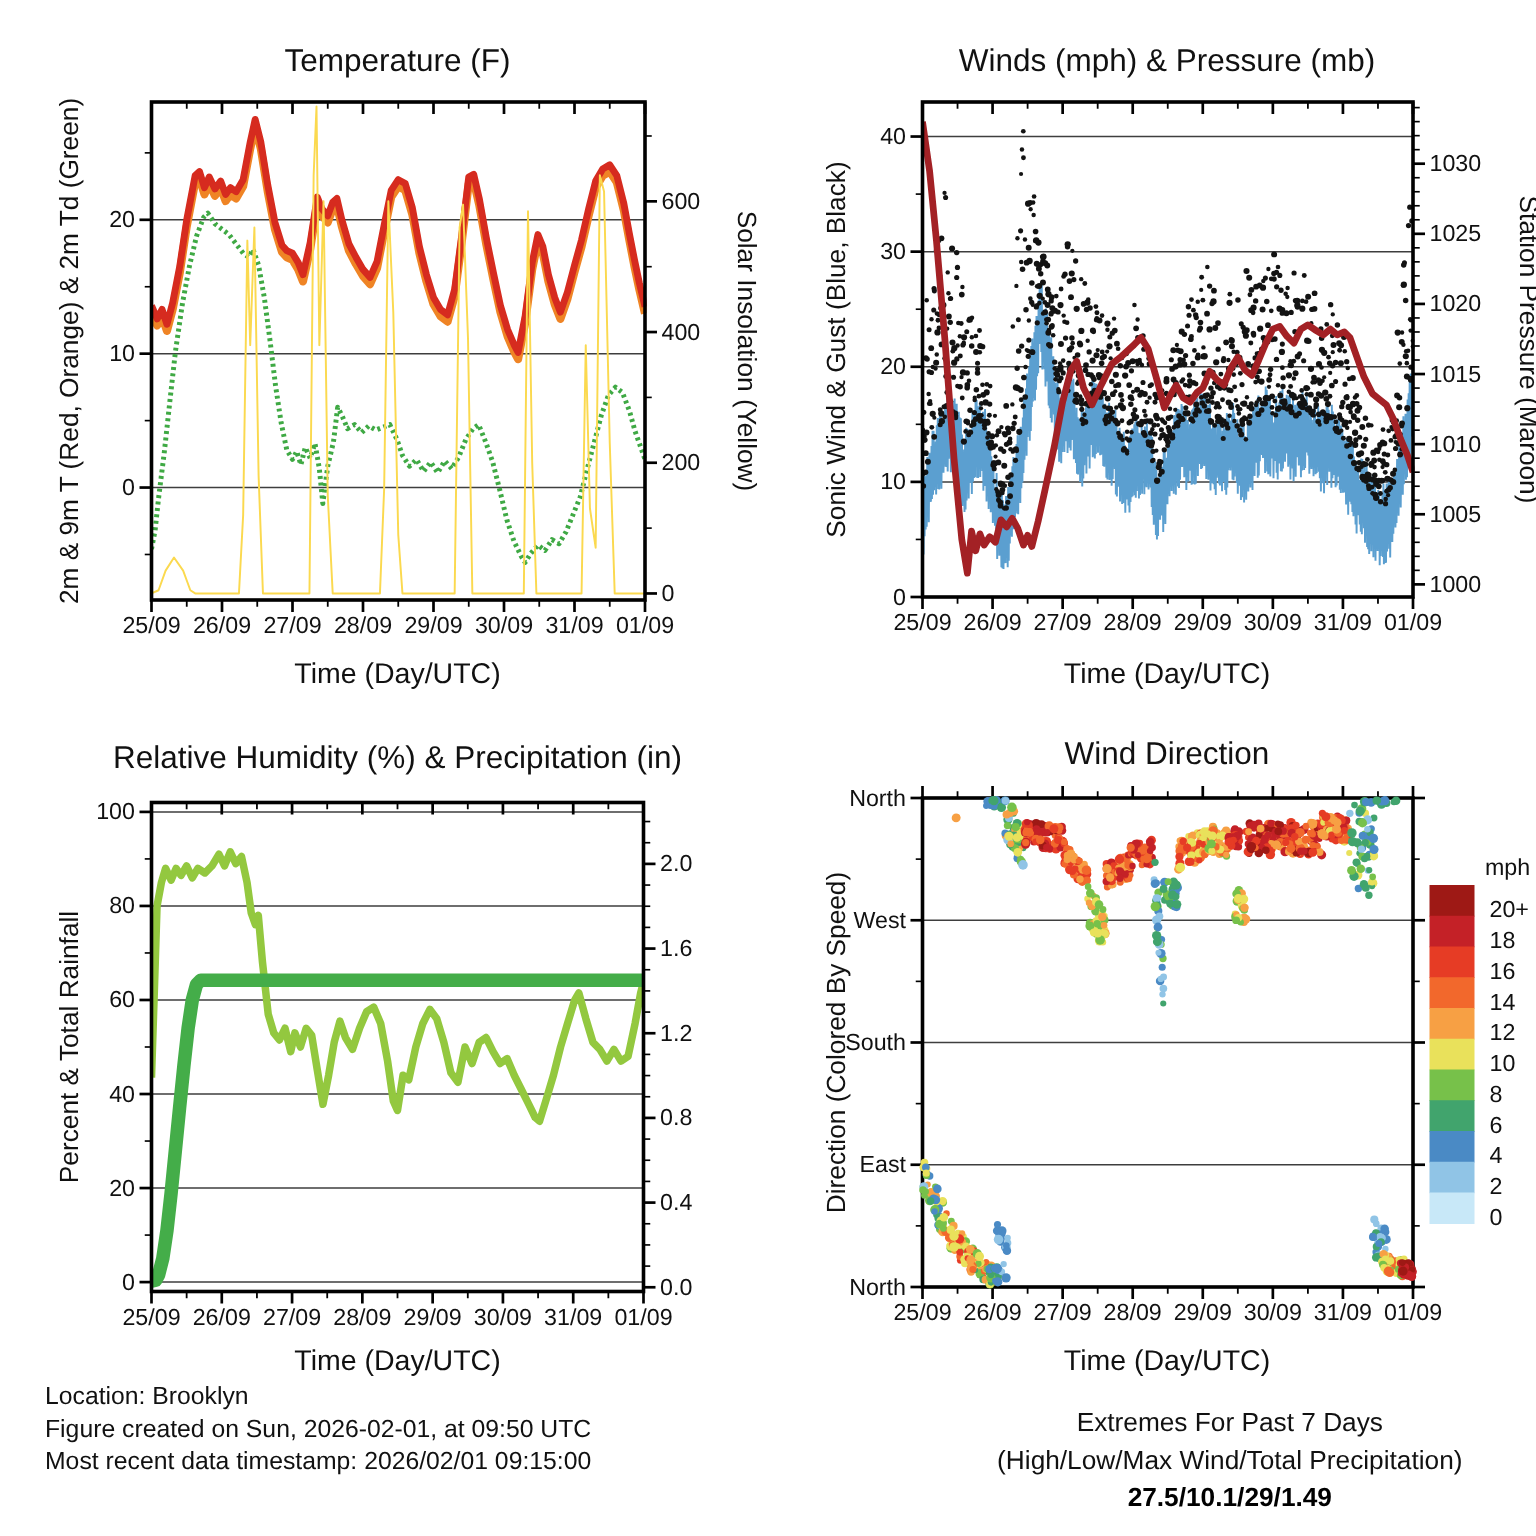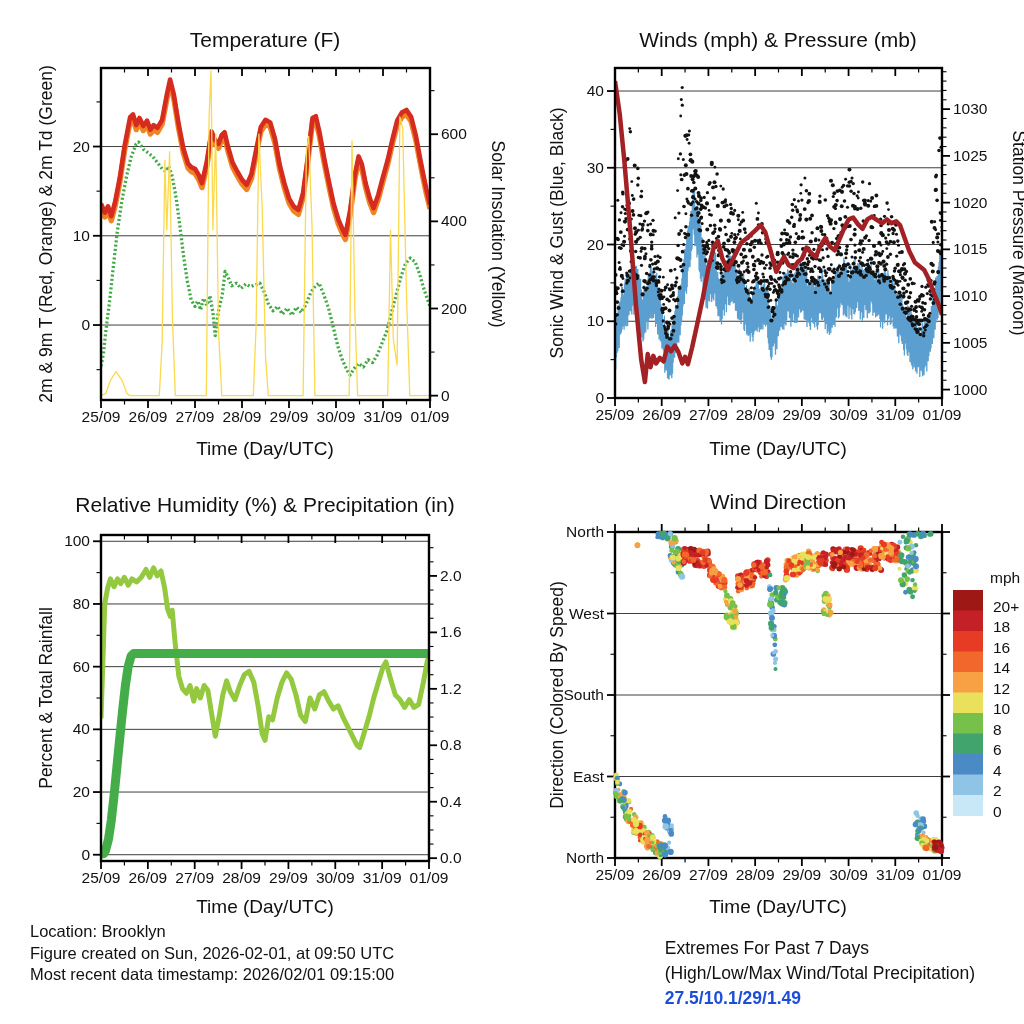--- a/index.html
+++ b/index.html
@@ -4,21 +4,21 @@
 <style>
   html,body{margin:0;padding:0;background:#ffffff;}
   .stage{position:relative;width:1024px;height:1024px;background:#ffffff;overflow:hidden;
          font-family:"Liberation Sans",sans-serif;}
   .stage svg{position:absolute;left:0;top:0;}
   svg text{font-family:"Liberation Sans",sans-serif;fill:#111;}
   .chart-title{font-size:21px;}
   .axis-label{font-size:17.5px;}
   .xaxis-label{font-size:19px;}
   .footer-block{position:absolute;left:30px;top:921px;font-size:16.5px;line-height:21.5px;color:#111;}
-  .extremes-block{position:absolute;right:49px;top:936px;text-align:left;font-size:17.5px;line-height:25px;color:#111;}
+  .extremes-block{position:absolute;right:49px;top:936px;text-align:center;font-size:17.5px;line-height:25px;color:#111;}
   .extremes-values{font-weight:700;}
 </style>
 </head>
 <body>
 
 <div class="stage">
   <svg id="plot-root" width="1024" height="1024" viewBox="0 0 1024 1024">
     <g id="chart-layers">
         <g>
           <line x1="101" x2="430" y1="325.0322580645161" y2="325.0322580645161" stroke="#3e3e3e" stroke-width="1"></line>
@@ -2787,15 +2787,15 @@
 
   <div class="footer-block">
     <div>Location: Brooklyn</div>
     <div>Figure created on Sun, 2026-02-01, at 09:50 UTC</div>
     <div>Most recent data timestamp: 2026/02/01 09:15:00</div>
   </div>
 
   <div class="extremes-block">
     <div>Extremes For Past 7 Days</div>
     <div>(High/Low/Max Wind/Total Precipitation)</div>
-    <div class="extremes-values" id="extremes-values" style="color: #1d4ed8;">27.5/10.1/29/1.49</div>
+    <div class="extremes-values" id="extremes-values" style="color: #000000;">27.5/10.1/29/1.49</div>
   </div>
 </div>
 
 </body></html>

